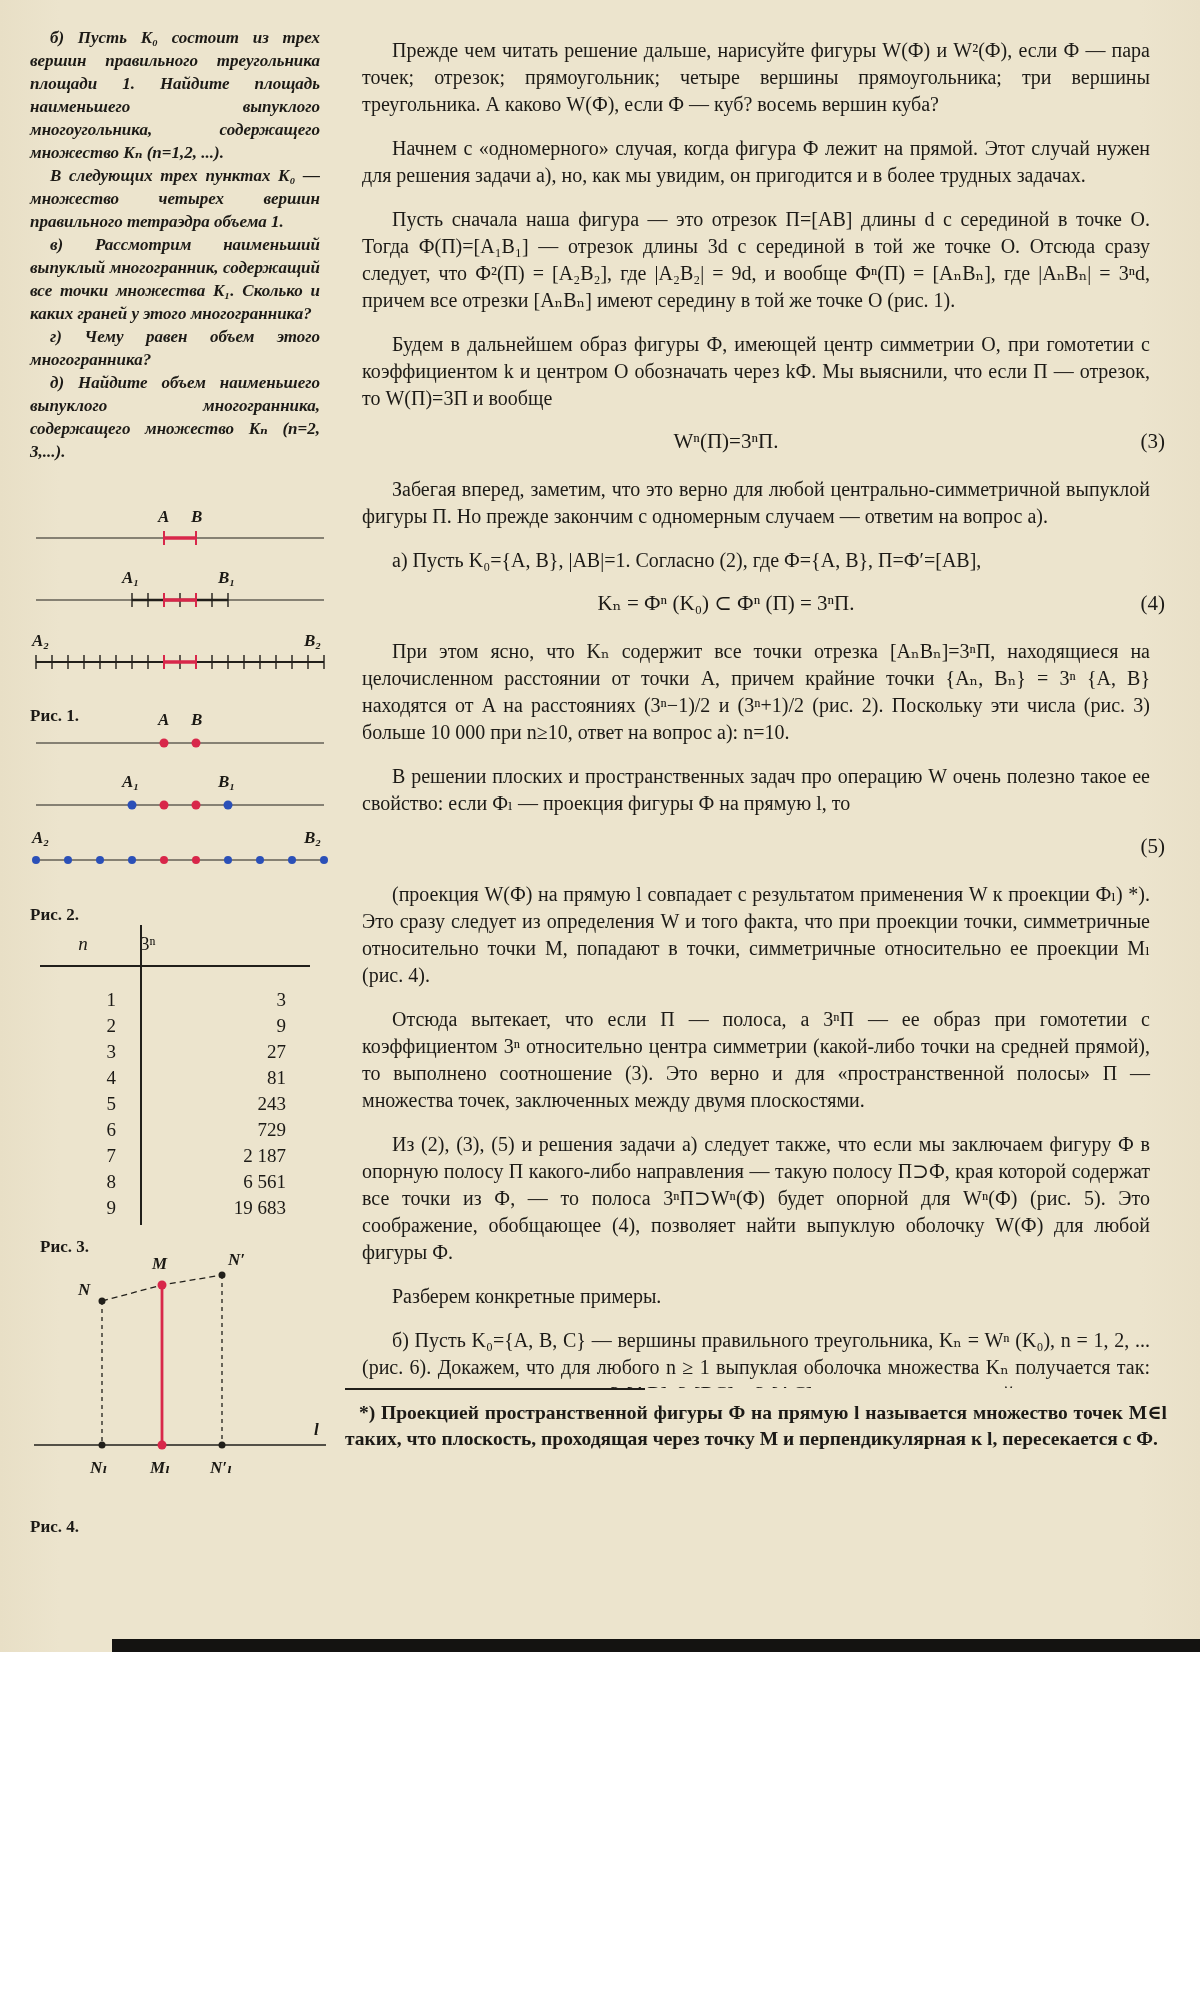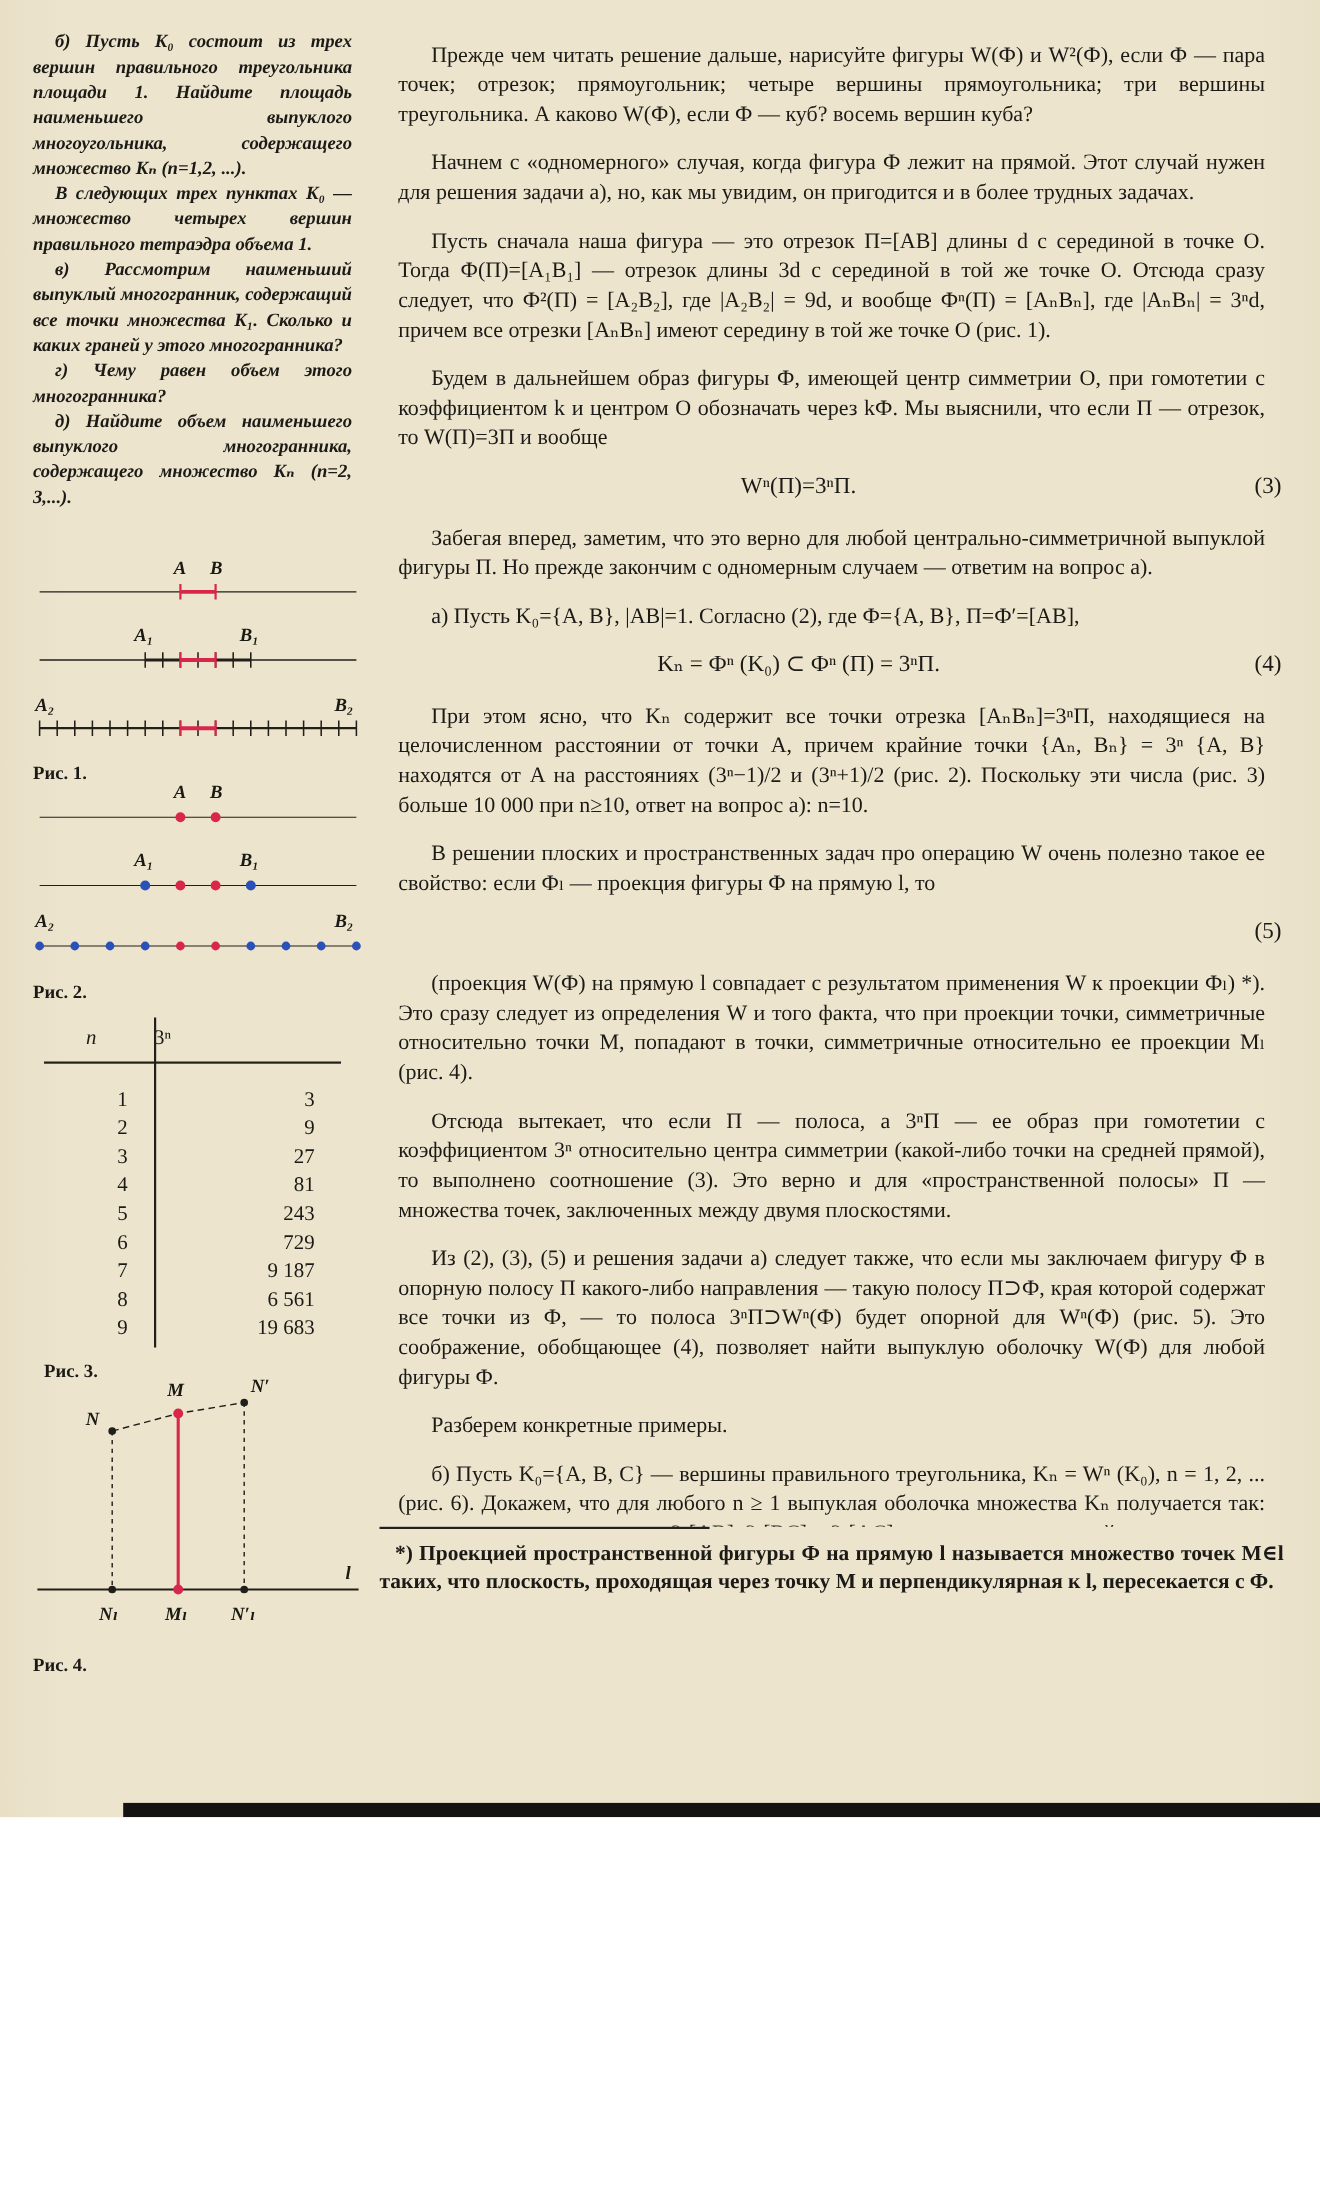--- a/index.html
+++ b/index.html
@@ -14,21 +14,21 @@
     overflow:hidden;
   }
   
   .col-left { position:absolute; left:30px; top:0; width:300px; }
   .ltext { position:absolute; left:0; top:26px; width:290px; }
   .ltext p {
     margin:0; font-style:italic; font-weight:700;
     font-size:17px; line-height:23px; text-align:justify; text-indent:20px;
   }
   .figwrap { position:absolute; left:0; }
-  .figcap { font-weight:700; font-size:17px; margin-top:6px; }
+  .figcap { font-weight:700; font-size:17px; margin-top:20px; }
   svg text.svglbl {
     font-family:"Liberation Serif","DejaVu Serif",serif;
     font-style:italic; font-weight:700; font-size:17px; fill:#1b1914;
   }
   .k  { stroke:#211f1a; }
   .r  { stroke:#d8274a; }
   .dk { fill:#211f1a; }
   .dr { fill:#d8274a; }
   .db { fill:#2b50b8; }
   
@@ -172,21 +172,21 @@
           <div class="t3-row">
               <span class="c1">5</span>
               <span class="c2">243</span>
             </div>
           <div class="t3-row">
               <span class="c1">6</span>
               <span class="c2">729</span>
             </div>
           <div class="t3-row">
               <span class="c1">7</span>
-              <span class="c2">9 187</span>
+              <span class="c2">2 187</span>
             </div>
           <div class="t3-row">
               <span class="c1">8</span>
               <span class="c2">6 561</span>
             </div>
           <div class="t3-row">
               <span class="c1">9</span>
               <span class="c2">19 683</span>
             </div>
         </div>

